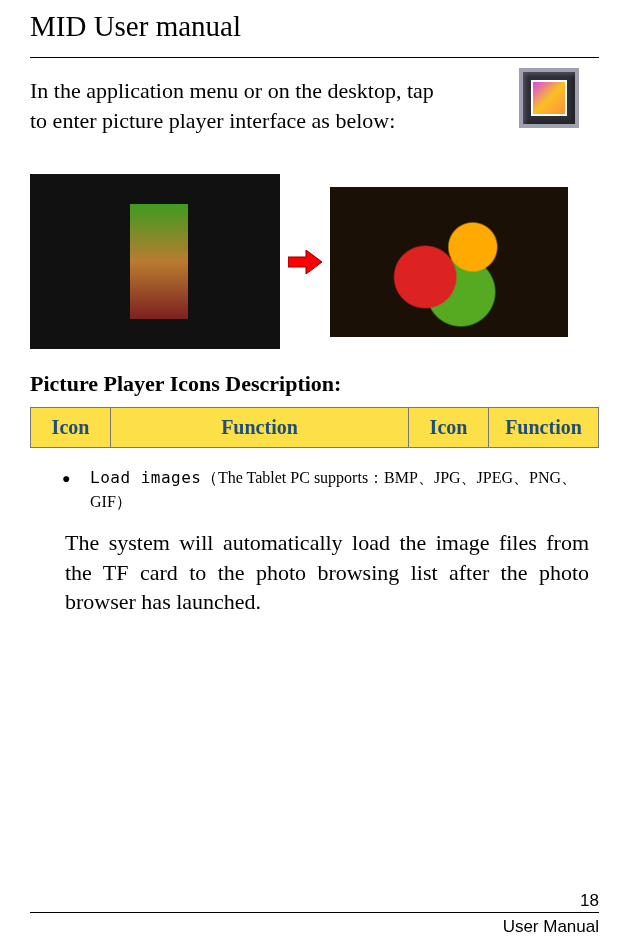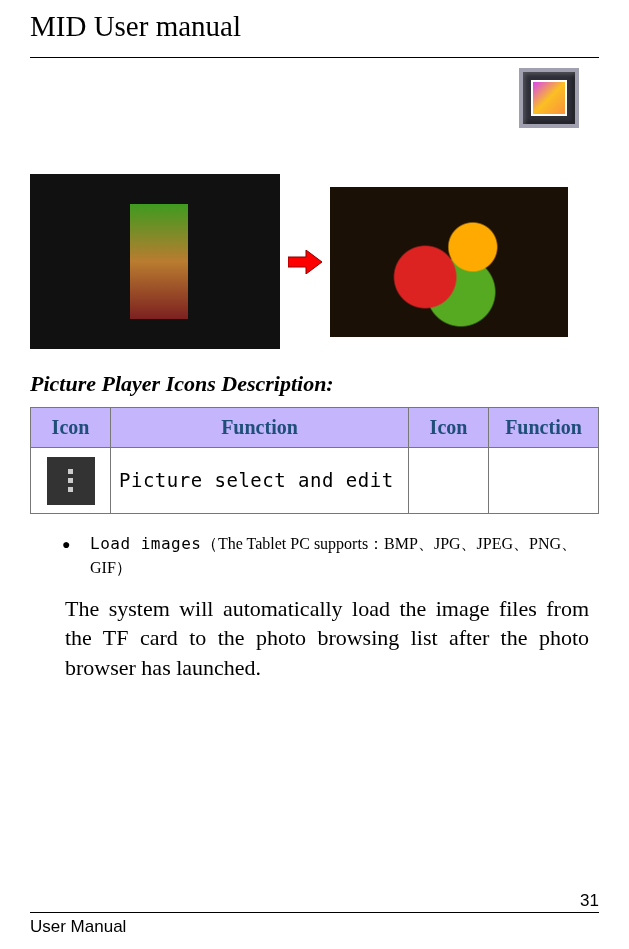--- a/index.html
+++ b/index.html
@@ -84,35 +84,34 @@
                   #1a1005;
     }
     .arrow {
       width: 34px; height: 24px;
     }
     .arrow svg { display: block; }
     .section-heading {
       font-size: 22px;
       font-weight: bold;
       margin: 12px 0 10px 0;
-      font-style: italic;
     }
     table.icon-table {
       border-collapse: collapse;
       width: 100%;
       margin-bottom: 18px;
     }
     table.icon-table th, table.icon-table td {
       border: 1px solid #777;
       padding: 8px 8px;
       font-size: 20px;
       vertical-align: middle;
     }
     table.icon-table th {
-      background: #c4b5fd;
+      background: #fde047;
       color: #1f4e79;
       font-weight: bold;
       text-align: center;
     }
     table.icon-table td.fn {
       font-size: 21px;
     }
     table.icon-table td.fn.mono {
       font-family: monospace;
       font-size: 19px;
@@ -159,39 +158,43 @@
       bottom: 12px;
       left: 30px;
       right: 30px;
     }
     .footer-rule {
       border: none;
       border-top: 1.5px solid #000;
       margin-bottom: 4px;
     }
     .footer-line {
-      text-align: left;
+      text-align: right;
       font-size: 17px;
       font-family: Arial, sans-serif;
     }
     .page-num {
       display: block;
       text-align: right;
       font-size: 17px;
       font-family: Arial, sans-serif;
       margin-bottom: 1px;
     }
   </style>
 </head>
 <body>
 
 <h1 class="page-title">MID User manual</h1>
 <hr class="title-rule">
 
 <div class="intro-block">
+  <div class="intro-text">
+    <span>In the application menu or on the desktop, tap</span><br>
+    <span>to enter picture player interface as below:</span>
+  </div>
   <div class="app-icon">
     <div class="icon-frame">
       <div class="icon-inner"></div>
     </div>
   </div>
 </div>
 
 <div class="screenshots">
   <div class="shot shot-1"></div>
   <div class="arrow">
@@ -205,38 +208,26 @@
 <div class="section-heading">Picture Player Icons Description:</div>
 
 <table class="icon-table">
   <tbody>
       <tr>
     <th class="col-icon">Icon</th>
     <th>Function</th>
     <th class="col-icon2">Icon</th>
     <th class="col-fn2">Function</th>
   </tr>
-  <tr>
-    <td class="col-icon">
-      <span class="dots-icon">
-        <span></span>
-            <span></span>
-            <span></span>
-      </span>
-    </td>
-    <td class="fn mono">Picture select and edit</td>
-    <td></td>
-    <td></td>
-  </tr>
 </tbody>
   </table>
 
 <div class="bullet-block">
   <span class="mono">Load images</span><span class="mono">（</span><span>The Tablet PC supports：</span><span>BMP、JPG、JPEG、PNG、GIF</span><span class="mono">）</span>
 </div>
 
 <p class="body-para">The system will automatically load the image files from the TF card to the photo browsing list after the photo browser has launched.</p>
 
 <div class="footer">
-  <span class="page-num">31</span>
+  <span class="page-num">18</span>
   <hr class="footer-rule">
   <div class="footer-line">User Manual</div>
 </div>
 
 </body></html>

